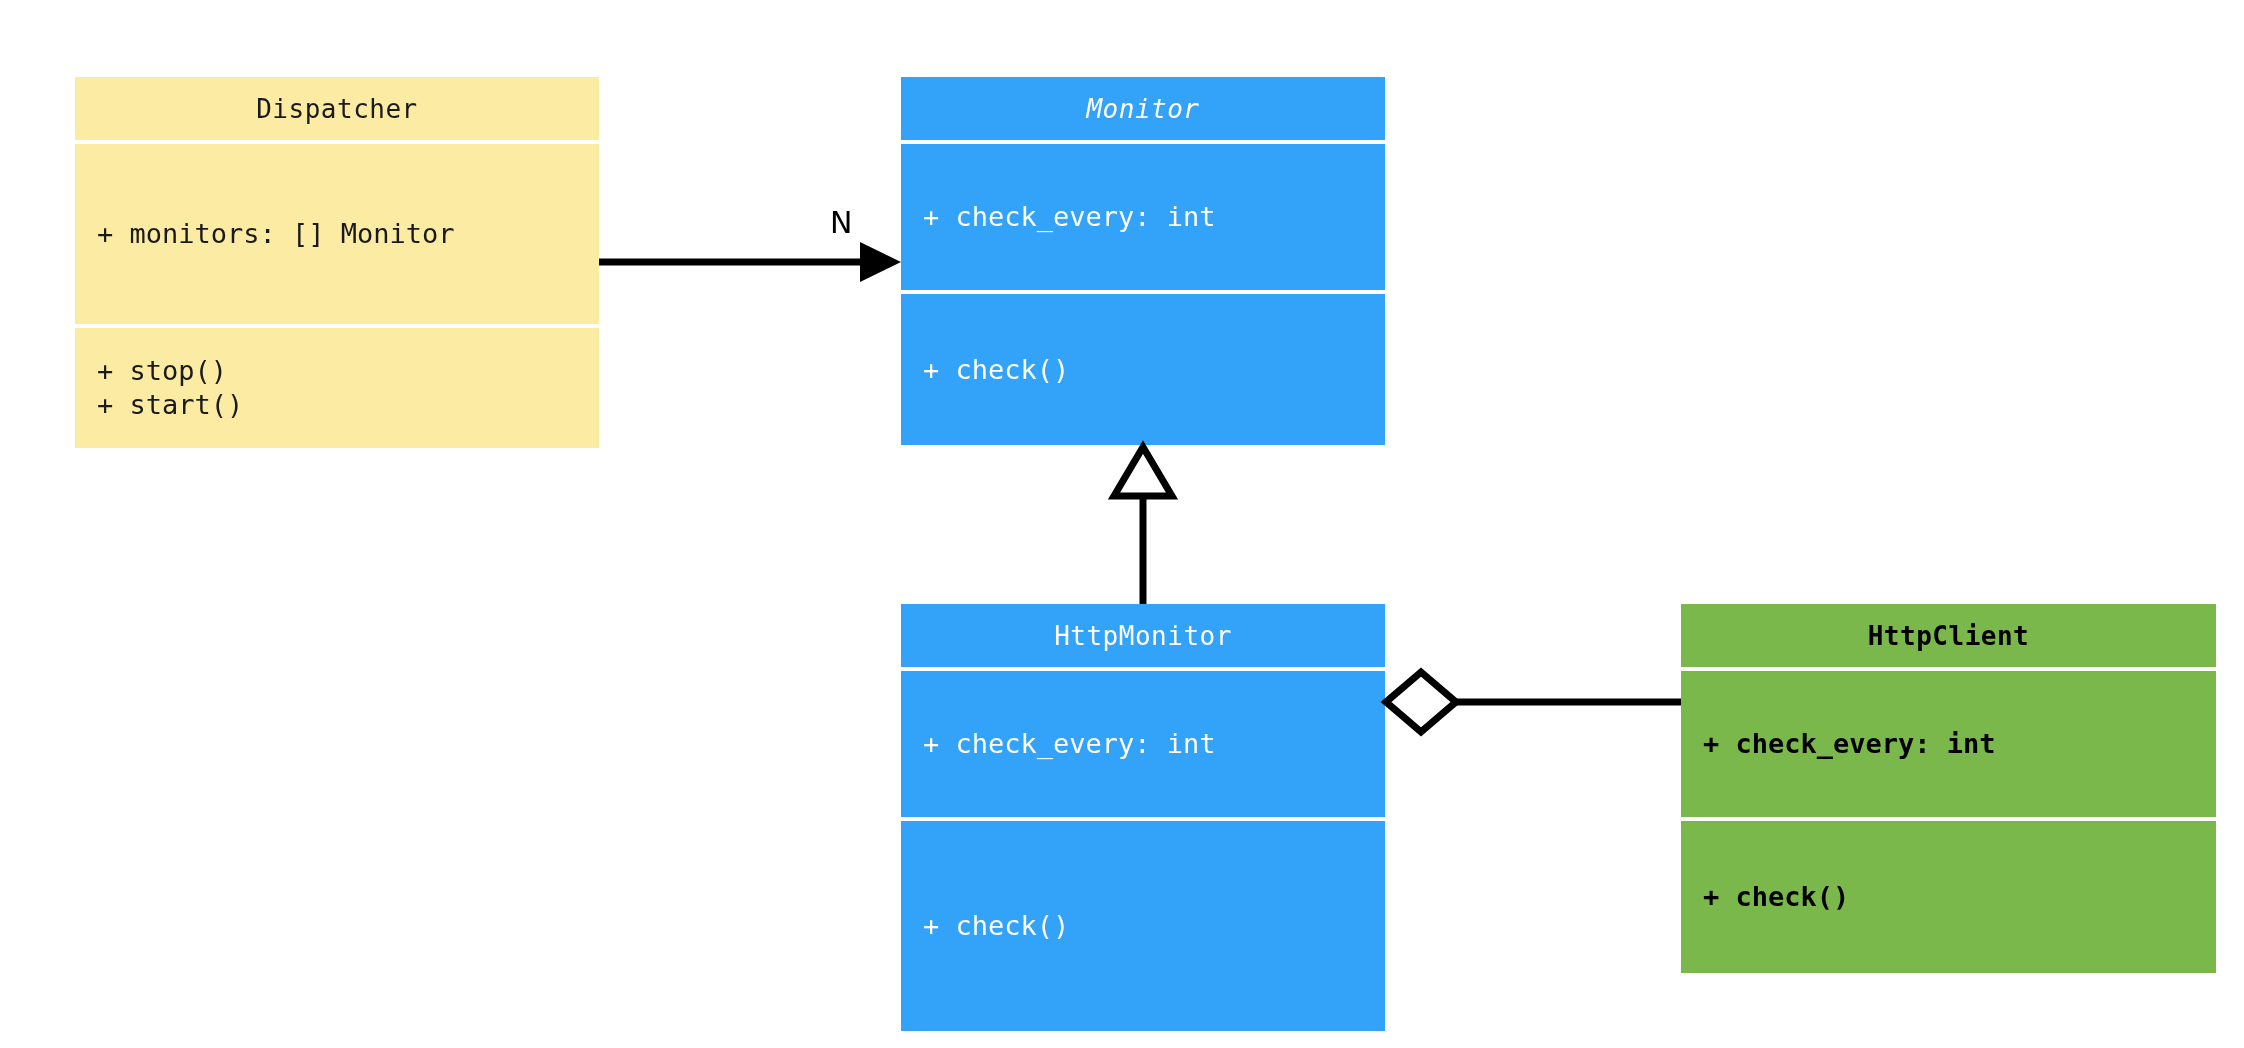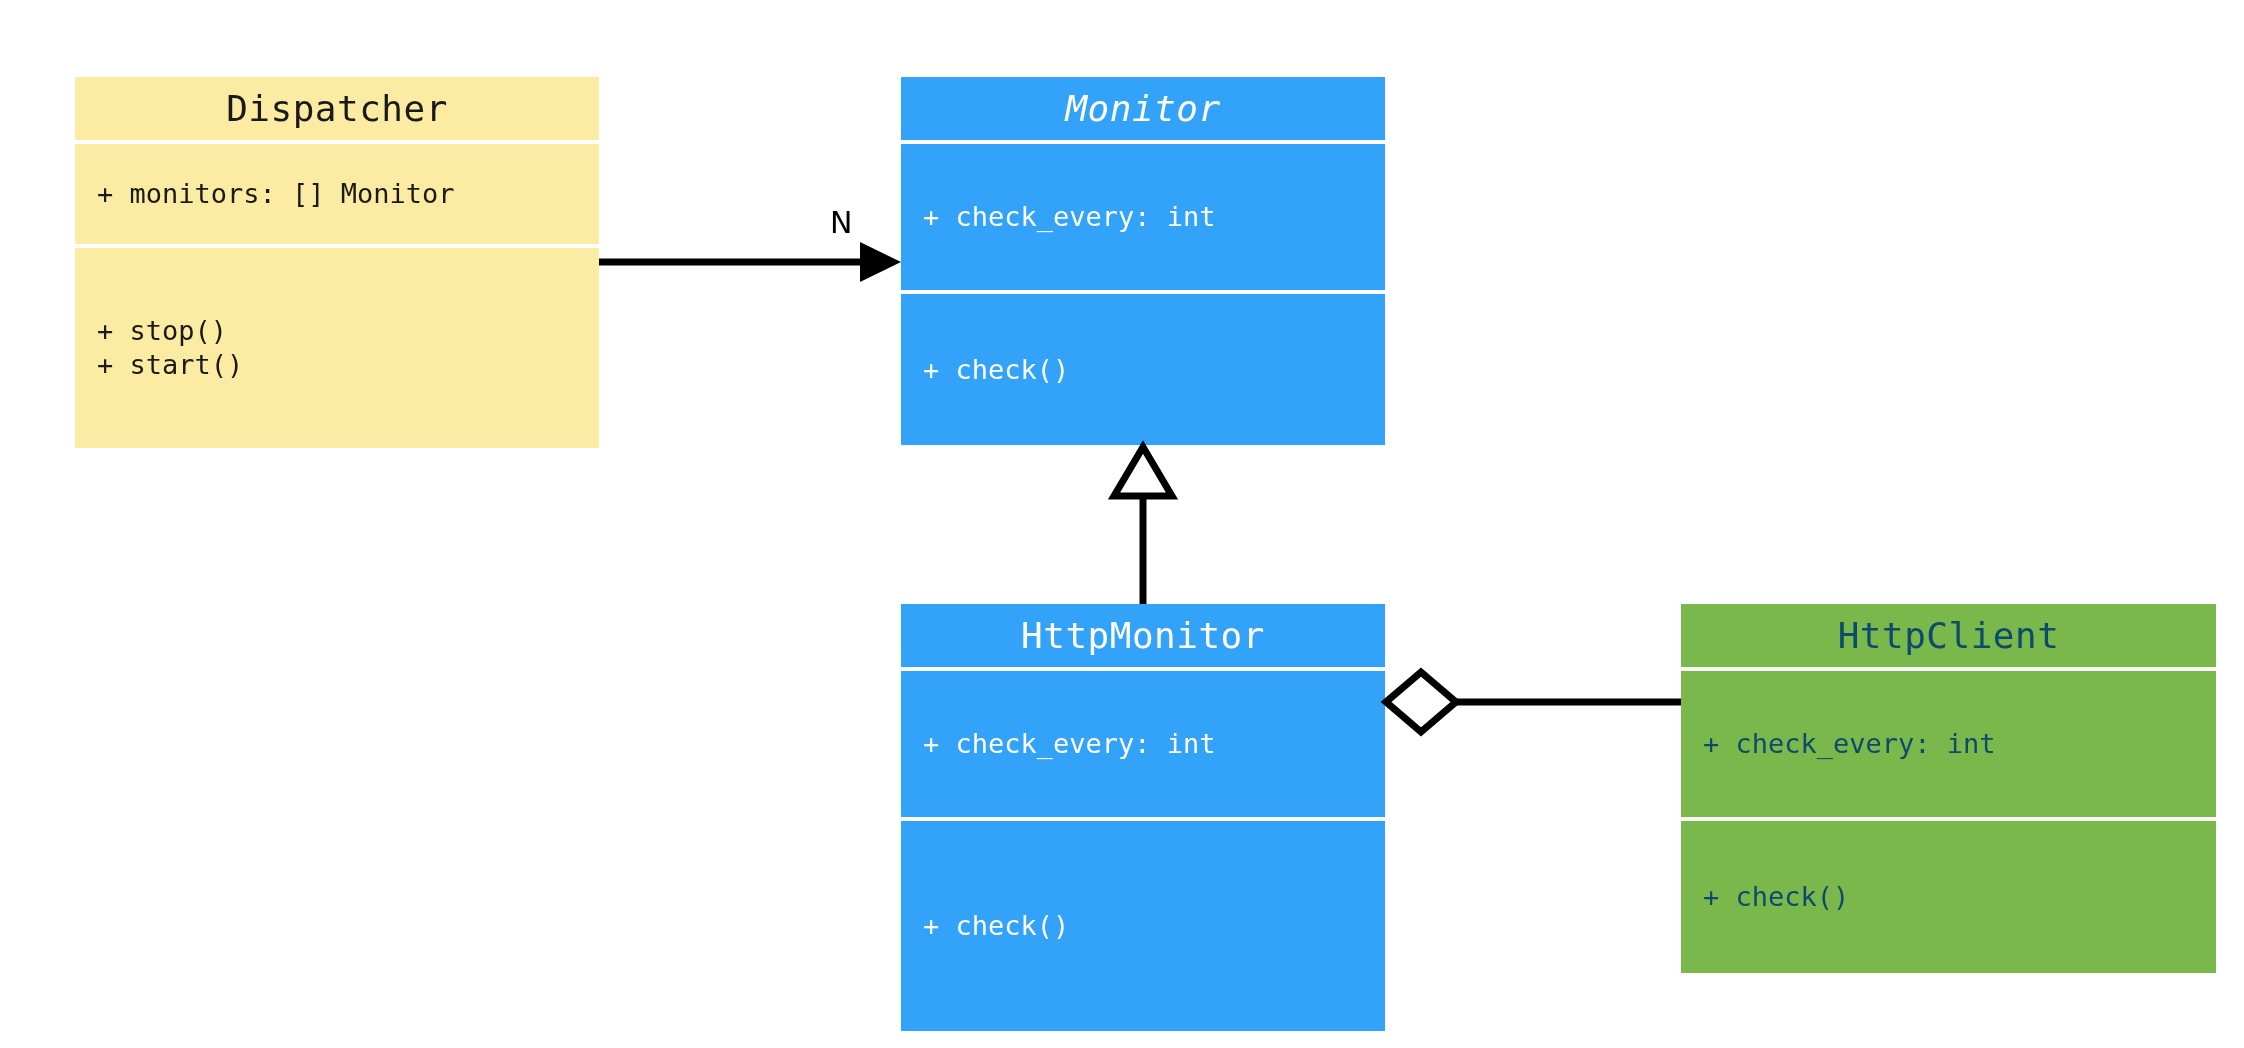--- a/index.html
+++ b/index.html
@@ -30,21 +30,21 @@
   }
   
   .uml-compartment + .uml-compartment {
     border-top: 4px solid #ffffff;
   }
 
   .uml-title {
     display: flex;
     align-items: center;
     justify-content: center;
-    font-size: 36px;
+    font-size: 26px;
     letter-spacing: 0.5px;
     white-space: pre;
   }
   .uml-title.abstract { font-style: italic; }
 
   .uml-members {
     display: flex;
     flex-direction: column;
     justify-content: center;
     padding-left: 22px;
@@ -60,21 +60,21 @@
   .theme-yellow { background: #fceba3; }
   .theme-yellow .uml-title,
   .theme-yellow .uml-member { color: #1a1a1a; }
 
   .theme-blue { background: #33a3fa; }
   .theme-blue .uml-title,
   .theme-blue .uml-member { color: #ffffff; }
 
   .theme-green { background: #7ab84c; }
   .theme-green .uml-title,
-  .theme-green .uml-member { color: #0c4a6e; }
+  .theme-green .uml-member { color: #000000; font-weight: bold; }
 
   
   .connector-layer {
     position: absolute;
     left: 0; top: 0;
     width: 2244px;
     height: 1048px;
     pointer-events: none;
   }
   .edge-label {
@@ -85,21 +85,21 @@
     white-space: pre;
   }
 </style>
 </head>
 <body>
 
 <div id="diagram-canvas">
 
   <div class="uml-class theme-yellow" style="left:75px; top:77px; width:524px; height:371px;">
     <div class="uml-compartment uml-title" style="height:63px;">Dispatcher</div>
-    <div class="uml-compartment uml-members" style="height:104px;">
+    <div class="uml-compartment uml-members" style="height:184px;">
       <div class="uml-member">+ monitors: [] Monitor</div>
     </div>
     <div class="uml-compartment uml-members" style="flex:1 1 auto;">
       <div class="uml-member">+ stop()</div>
       <div class="uml-member">+ start()</div>
     </div>
   </div>
 
   <div class="uml-class theme-blue" style="left:901px; top:77px; width:484px; height:368px;">
     <div class="uml-compartment uml-title abstract" style="height:63px;">Monitor</div>

